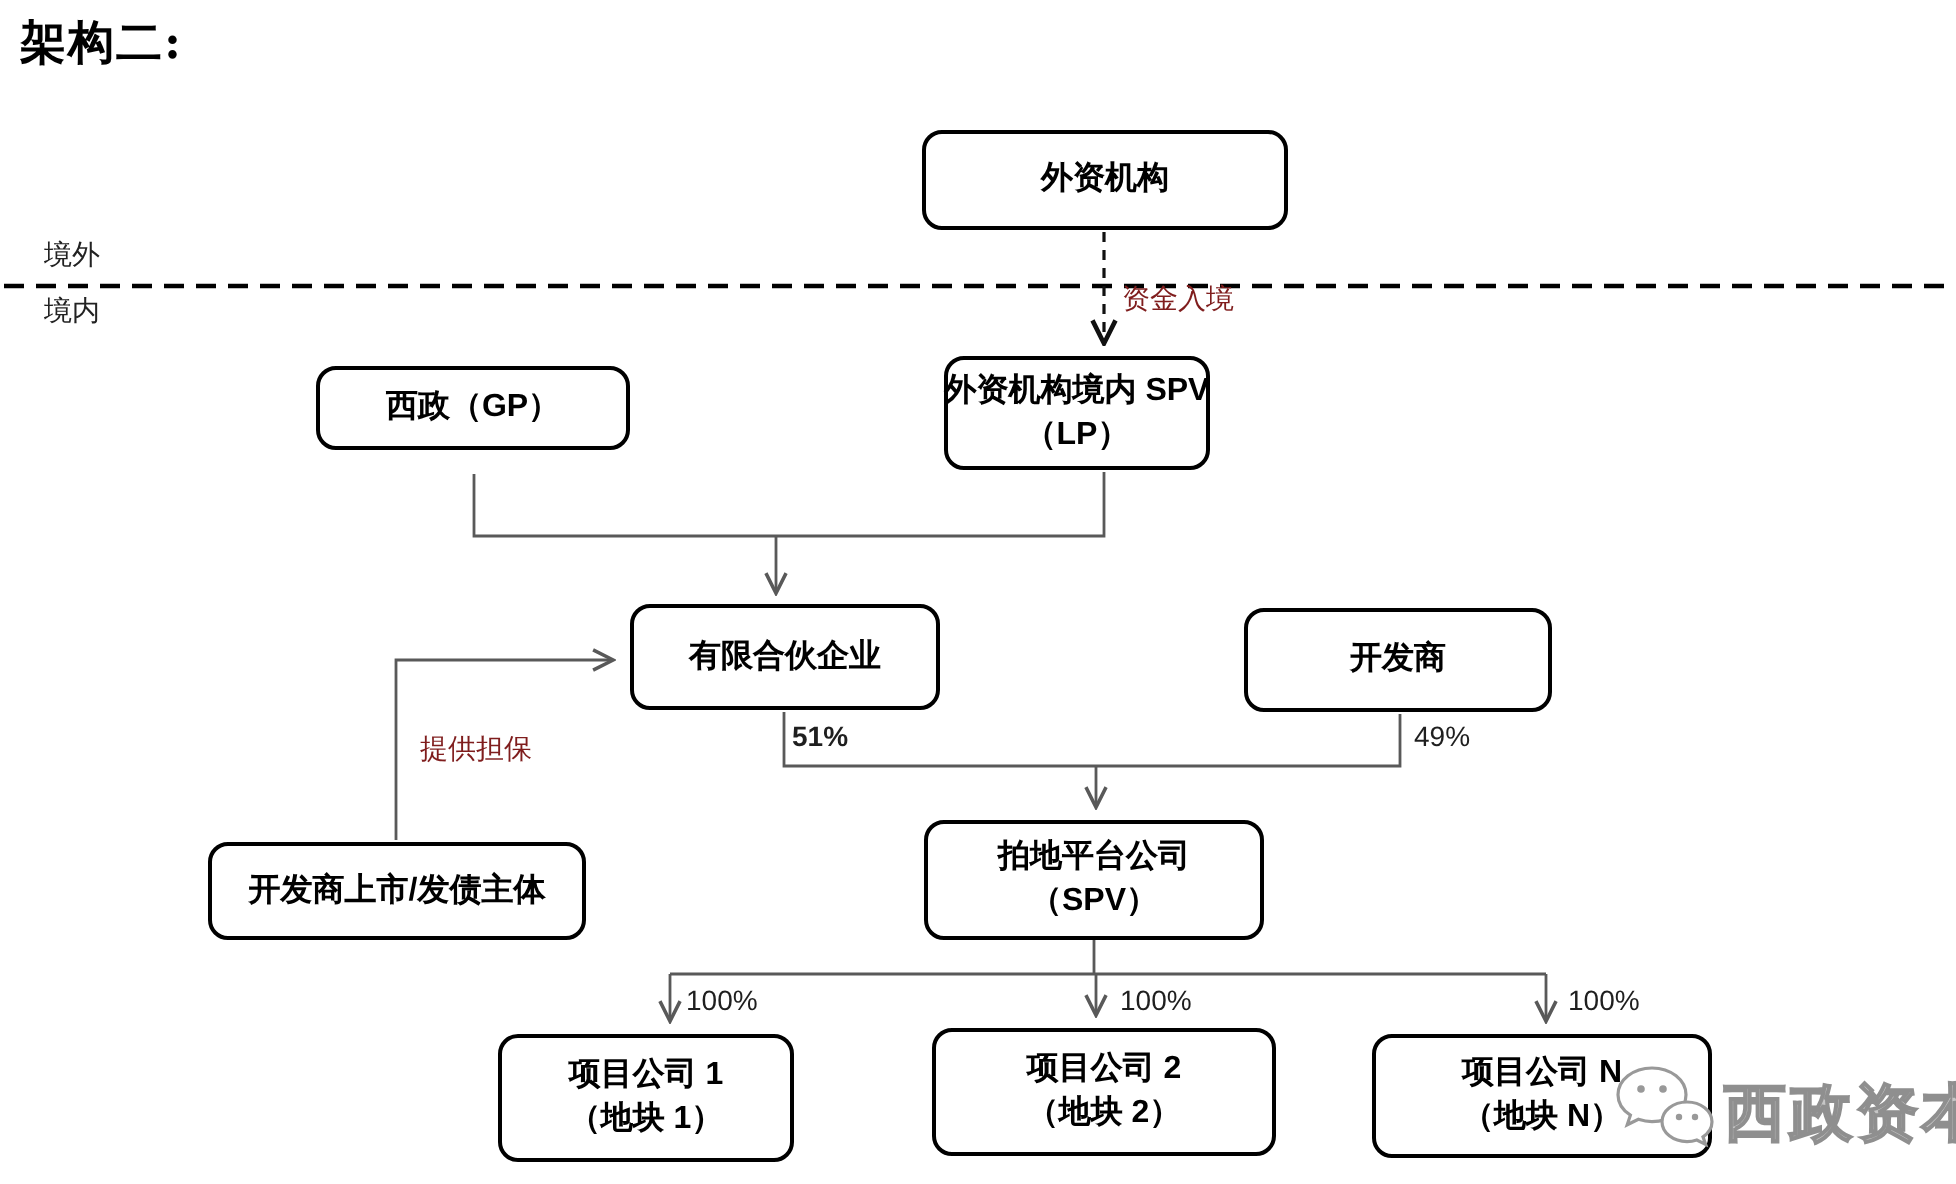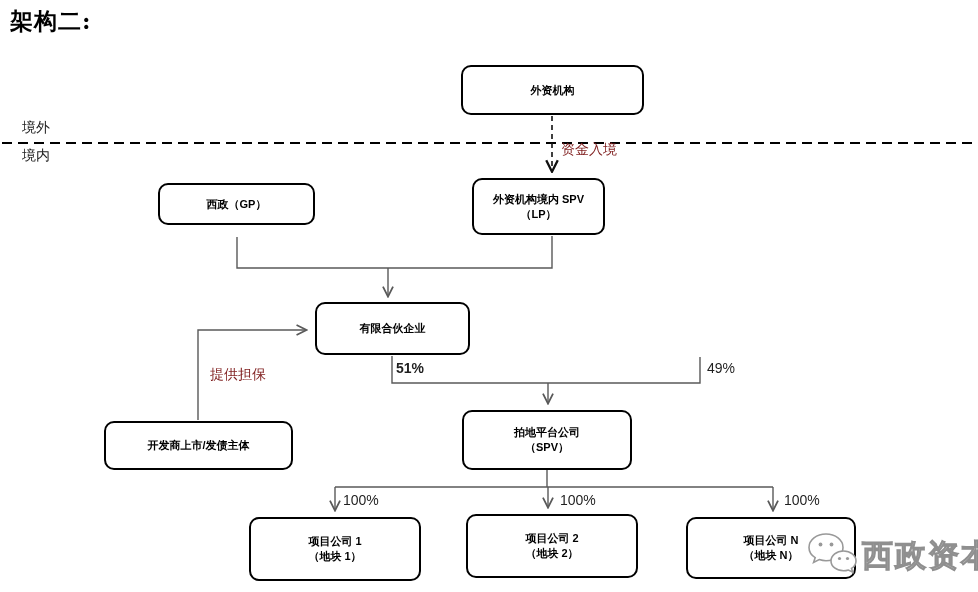--- a/index.html
+++ b/index.html
@@ -10,21 +10,21 @@
   #wires{position:absolute;left:0;top:0;z-index:1;}
   .page-title{
     position:absolute;left:10px;top:6px;z-index:3;
     font-family:"DejaVu Serif","Liberation Serif",serif;
     font-size:23px;font-weight:bold;color:#000;letter-spacing:1px;
   }
   .node{
     position:absolute;z-index:2;box-sizing:border-box;
     background:#ffffff;border:2px solid #000000;border-radius:10px;
     display:flex;flex-direction:column;align-items:center;justify-content:center;
-    font-size:11px;font-weight:bold;line-height:1.35;text-align:center;
+    font-size:16px;font-weight:bold;line-height:1.35;text-align:center;
   }
   .node span{display:block;white-space:nowrap;}
   .lbl{
     position:absolute;z-index:3;font-size:14px;color:#7f1d1d;white-space:nowrap;
   }
   .pct{
     position:absolute;z-index:3;font-size:14px;color:#1f1f1f;white-space:nowrap;
   }
   .region-lbl{
     position:absolute;z-index:3;font-size:14px;color:#222;white-space:nowrap;
@@ -38,21 +38,21 @@
     -webkit-text-stroke:1px #8f8f8f;letter-spacing:2px;white-space:nowrap;
   }
   
   #n-foreign{left:461px;top:65px;width:183px;height:50px;}
   #n-gp{left:158px;top:183px;width:157px;height:42px;}
   #n-lp{left:472px;top:178px;width:133px;height:57px;}
   #n-partnership{left:315px;top:302px;width:155px;height:53px;}
   #n-developer{left:622px;top:304px;width:154px;height:52px;}
   #n-listed{left:104px;top:421px;width:189px;height:49px;}
   #n-platform{left:462px;top:410px;width:170px;height:60px;}
-  #n-p1{left:249px;top:517px;width:172px;height:64px;}
+  #n-p1{left:249px;top:517px;width:148px;height:64px;}
   #n-p2{left:466px;top:514px;width:172px;height:64px;}
   #n-pn{left:686px;top:517px;width:170px;height:62px;}
 </style>
 </head>
 <body>
 
 <div id="canvas">
 
   <svg id="wires" width="978" height="592" aria-hidden="true">
     <defs>
@@ -98,20 +98,23 @@
 
   <div class="node" id="n-lp">
     <span>外资机构境内 SPV</span>
     <span>（LP）</span>
   </div>
 
   <div class="node" id="n-partnership">
     <span>有限合伙企业</span>
   </div>
 
+  <div class="node" id="n-developer">
+    <span>开发商</span>
+  </div>
 
   <div class="node" id="n-listed">
     <span>开发商上市/发债主体</span>
   </div>
 
   <div class="node" id="n-platform">
     <span>拍地平台公司</span>
     <span>（SPV）</span>
   </div>
 

